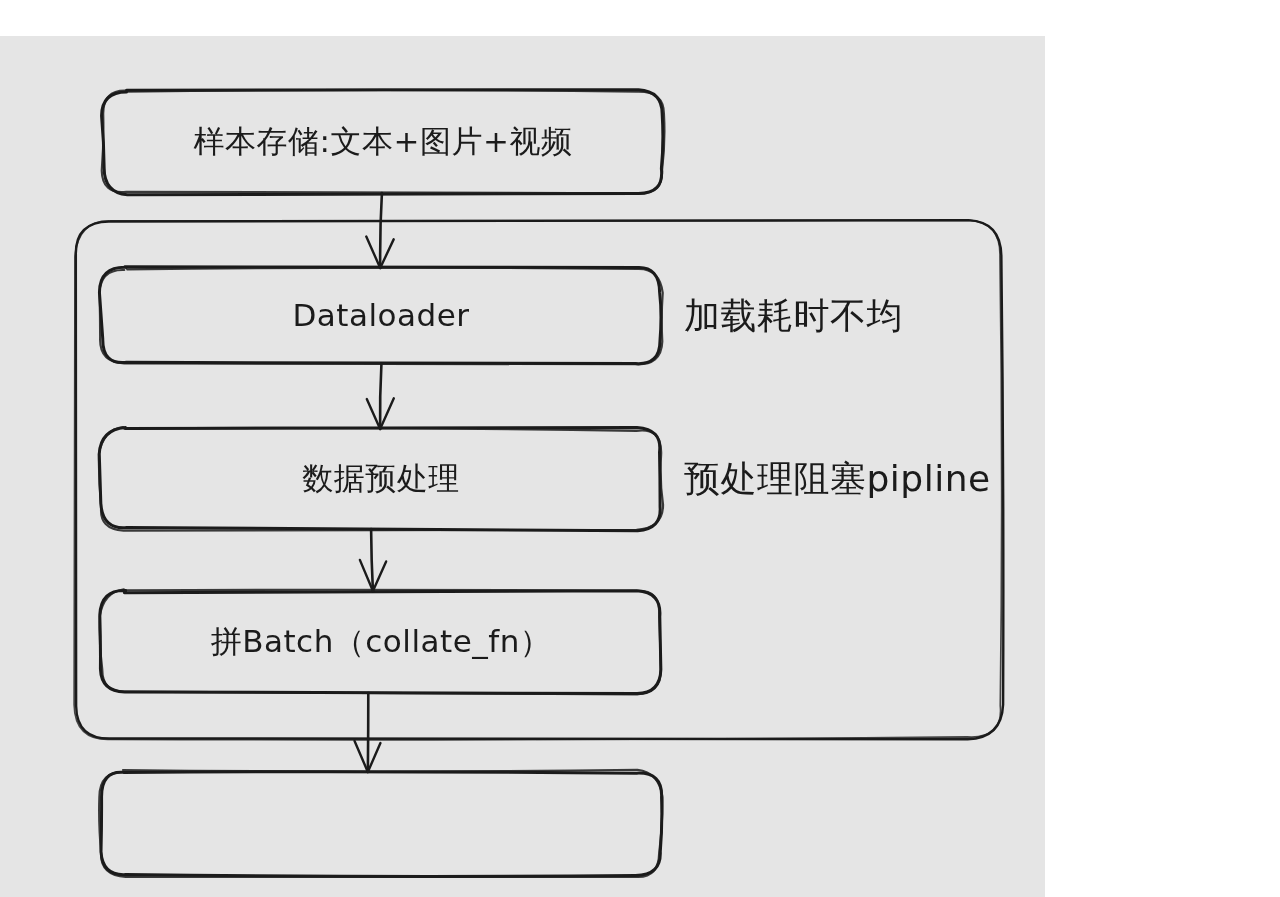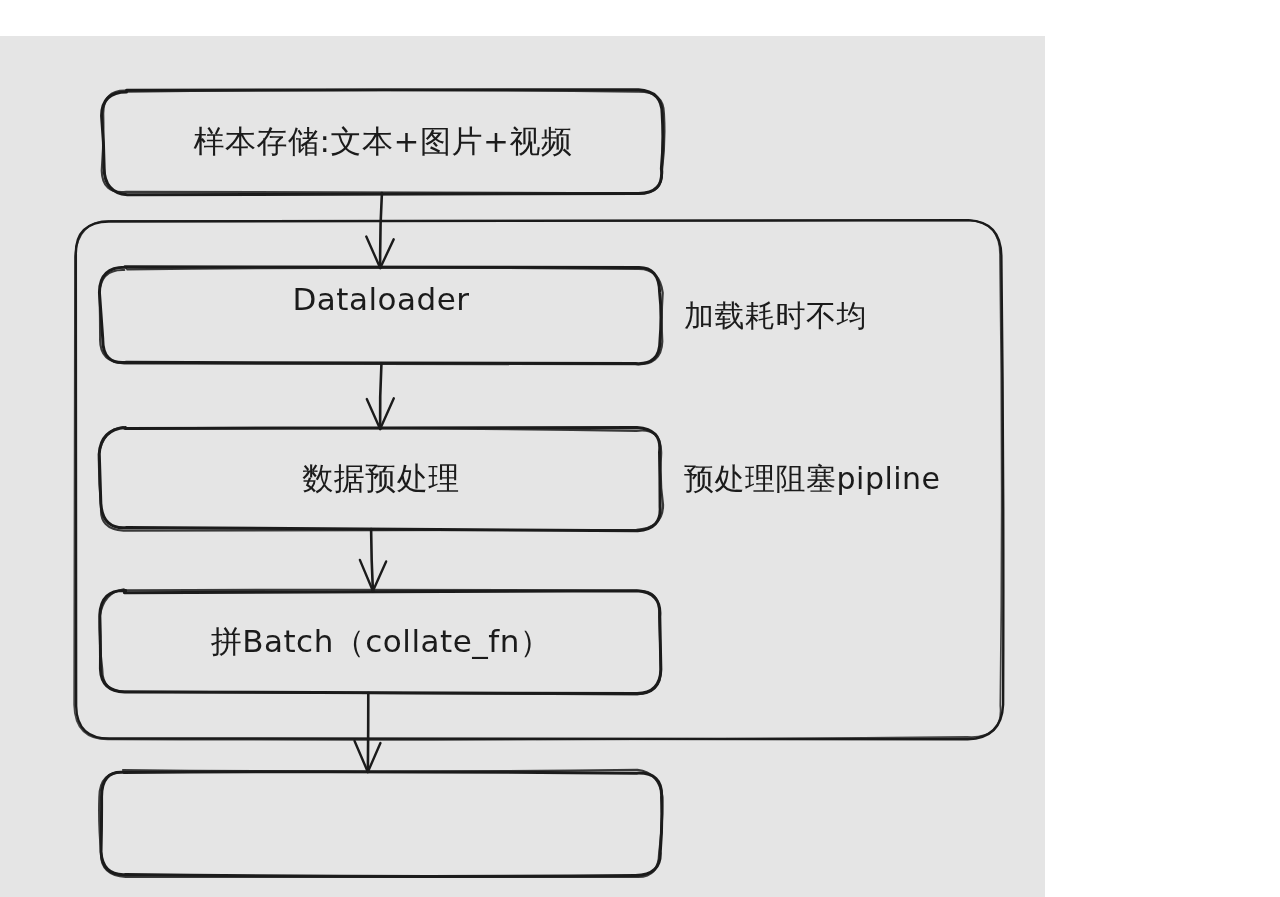--- a/index.html
+++ b/index.html
@@ -41,21 +41,21 @@
     white-space: nowrap;
     pointer-events: none;
   }
   .side-note {
     position: absolute;
     display: flex;
     align-items: center;
     justify-content: flex-start;
     color: #1b1b1b;
     font-family: "DejaVu Sans", "Liberation Sans", sans-serif;
-    font-size: 30px;
+    font-size: 36px;
     line-height: 1.15;
     letter-spacing: 0.5px;
     white-space: nowrap;
     pointer-events: none;
   }
 </style>
 </head>
 <body>
 
 <div id="canvas">
@@ -82,19 +82,19 @@
       <path d="M 359.8508899204433 523.8917484576814 L 372.9353015159257 555" fill="none" stroke="#1b1b1b" stroke-width="2.4" stroke-linecap="round" stroke-linejoin="round"></path>
       <path d="M 386.14178553614767 525.4288439014927 L 372.9353015159257 555" fill="none" stroke="#1b1b1b" stroke-width="2.4" stroke-linecap="round" stroke-linejoin="round"></path>
       <path d="M 368.282668784447 657 Q 368.2978656773921 696.5 367.83749220203606 736" fill="none" stroke="#1b1b1b" stroke-width="2.6" stroke-linecap="round" stroke-linejoin="round"></path>
       <path d="M 354.5540688825771 704.9069702767301 L 367.83749220203606 736" fill="none" stroke="#1b1b1b" stroke-width="2.4" stroke-linecap="round" stroke-linejoin="round"></path>
       <path d="M 380.44287763312457 706.9852278146427 L 367.83749220203606 736" fill="none" stroke="#1b1b1b" stroke-width="2.4" stroke-linecap="round" stroke-linejoin="round"></path>
     </svg>
 
   <div class="node-label" id="lbl-group" style="left: 76px; top: 185px; width: 926px; height: 0px;"></div>
 
   <div class="node-label" id="lbl-0" style="left: 103px; top: 55px; width: 560px; height: 102px;">样本存储:文本+图片+视频</div>
-  <div class="node-label" id="lbl-1" style="left: 101px; top: 216px; width: 560px; height: 96px;">Dataloader</div>
+  <div class="node-label" id="lbl-1" style="left: 101px; top: 232px; width: 560px; height: 96px;">Dataloader</div>
   <div class="node-label" id="lbl-3" style="left: 101px; top: 555px; width: 560px; height: 102px;">拼Batch（collate_fn）</div>
   <div class="node-label" id="lbl-2" style="left: 101px; top: 393px; width: 560px; height: 100px;">数据预处理</div>
 
   <div class="side-note" id="note-0" style="left: 684px; top: 258px; height: 44px;">加载耗时不均</div>
   <div class="side-note" id="note-1" style="left: 684px; top: 421px; height: 44px; text-align: right;">预处理阻塞pipline</div>
 </div>
 
 </body></html>

